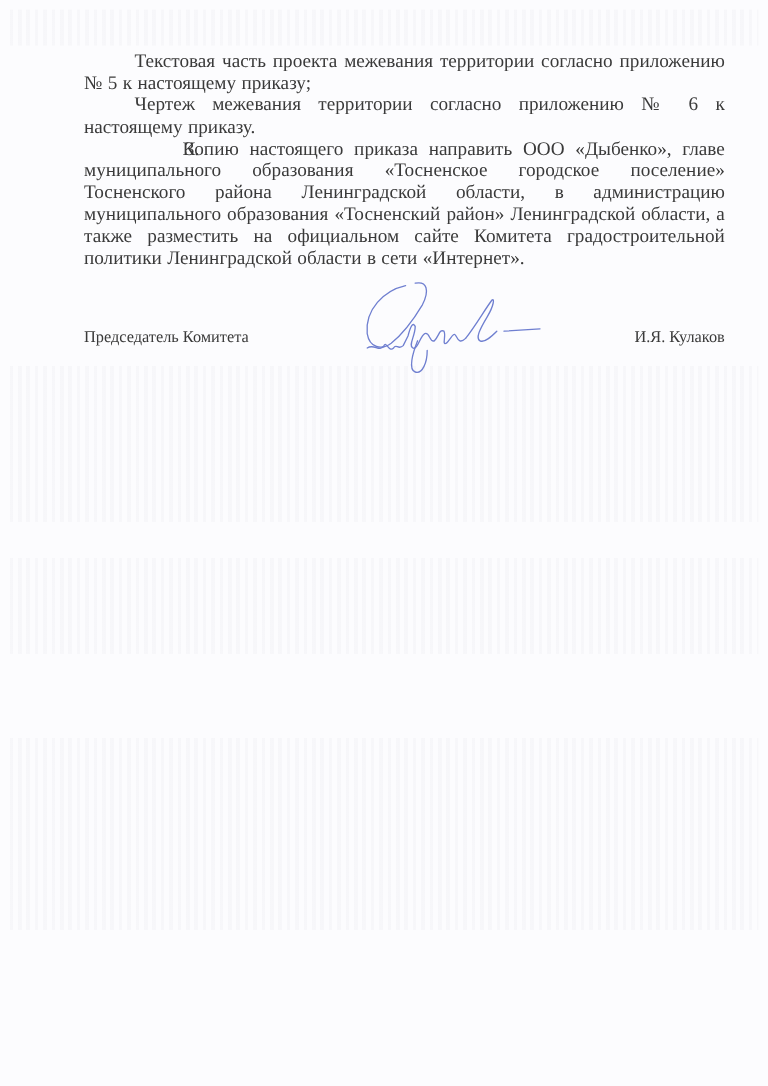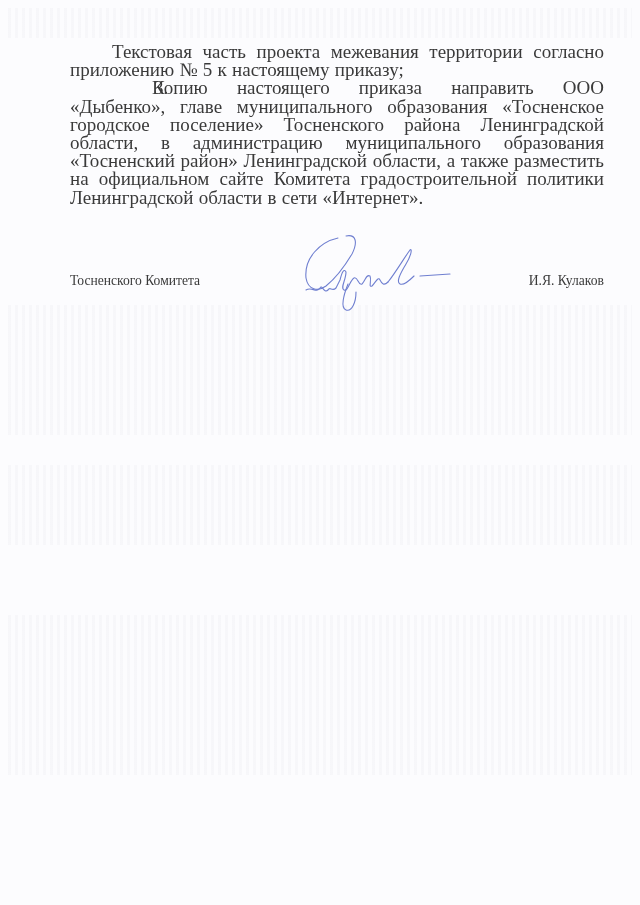--- a/index.html
+++ b/index.html
@@ -20,21 +20,21 @@
       left: 8px;
       right: 8px;
       background: repeating-linear-gradient(90deg, rgba(150,150,170,0.05) 0 3px, rgba(255,255,255,0) 3px 7px);
       pointer-events: none;
     }
     .page {
       position: absolute;
       left: 70px;
       top: 43px;
       width: 534px;
-      font-size: 19px;
+      font-size: 16px;
       line-height: 18.2px;
     }
     .para {
       margin: 0;
       text-align: justify;
       text-indent: 42px;
       word-spacing: 0.5px;
     }
     .num {
       display: inline-block;
@@ -71,25 +71,26 @@
 </head>
 <body>
 
 <div class="bleed" style="top:8px;height:30px;"></div>
 <div class="bleed" style="top:305px;height:130px;"></div>
 <div class="bleed" style="top:465px;height:80px;"></div>
 <div class="bleed" style="top:615px;height:160px;"></div>
 
 <div class="page">
   <p class="para">Текстовая часть проекта межевания территории согласно приложению № 5 к настоящему приказу;</p>
+  <p class="para">Чертеж межевания территории согласно приложению № 6 к настоящему приказу.</p>
   <p class="para"><span class="num">3.</span><span>Копию настоящего приказа направить ООО «Дыбенко», главе муниципального образования «Тосненское городское поселение» Тосненского района Ленинградской области, в администрацию муниципального образования «Тосненский район» Ленинградской области, а также разместить на официальном сайте Комитета градостроительной политики Ленинградской области в сети «Интернет».</span></p>
 </div>
 
 <div class="signature-row">
-  <span class="sig-title">Тосненского Комитета</span>
+  <span class="sig-title">Председатель Комитета</span>
   <span class="sig-name">И.Я. Кулаков</span>
 </div>
 
 <svg class="sig-mark" viewBox="0 0 160 90" xmlns="http://www.w3.org/2000/svg">
   <g fill="none" stroke="#6f7fd0" stroke-width="1.1" stroke-linecap="round" stroke-linejoin="round">
 
     <path d="M38 10 C20 14 4 30 6 50 C8 62 18 64 26 58 C36 50 46 36 52 26 C58 14 56 6 46 8"></path>
 
     <path d="M6 62 C12 58 16 66 20 60 C22 56 24 66 28 62 C30 58 32 64 36 60 L40 52 C42 44 44 40 46 44 C46 52 40 60 44 62 C48 64 50 52 54 50 C58 48 58 58 62 56 C66 52 66 46 70 48 C72 52 68 60 72 58 C76 54 78 48 80 52 C82 56 84 58 88 54"></path>
 

